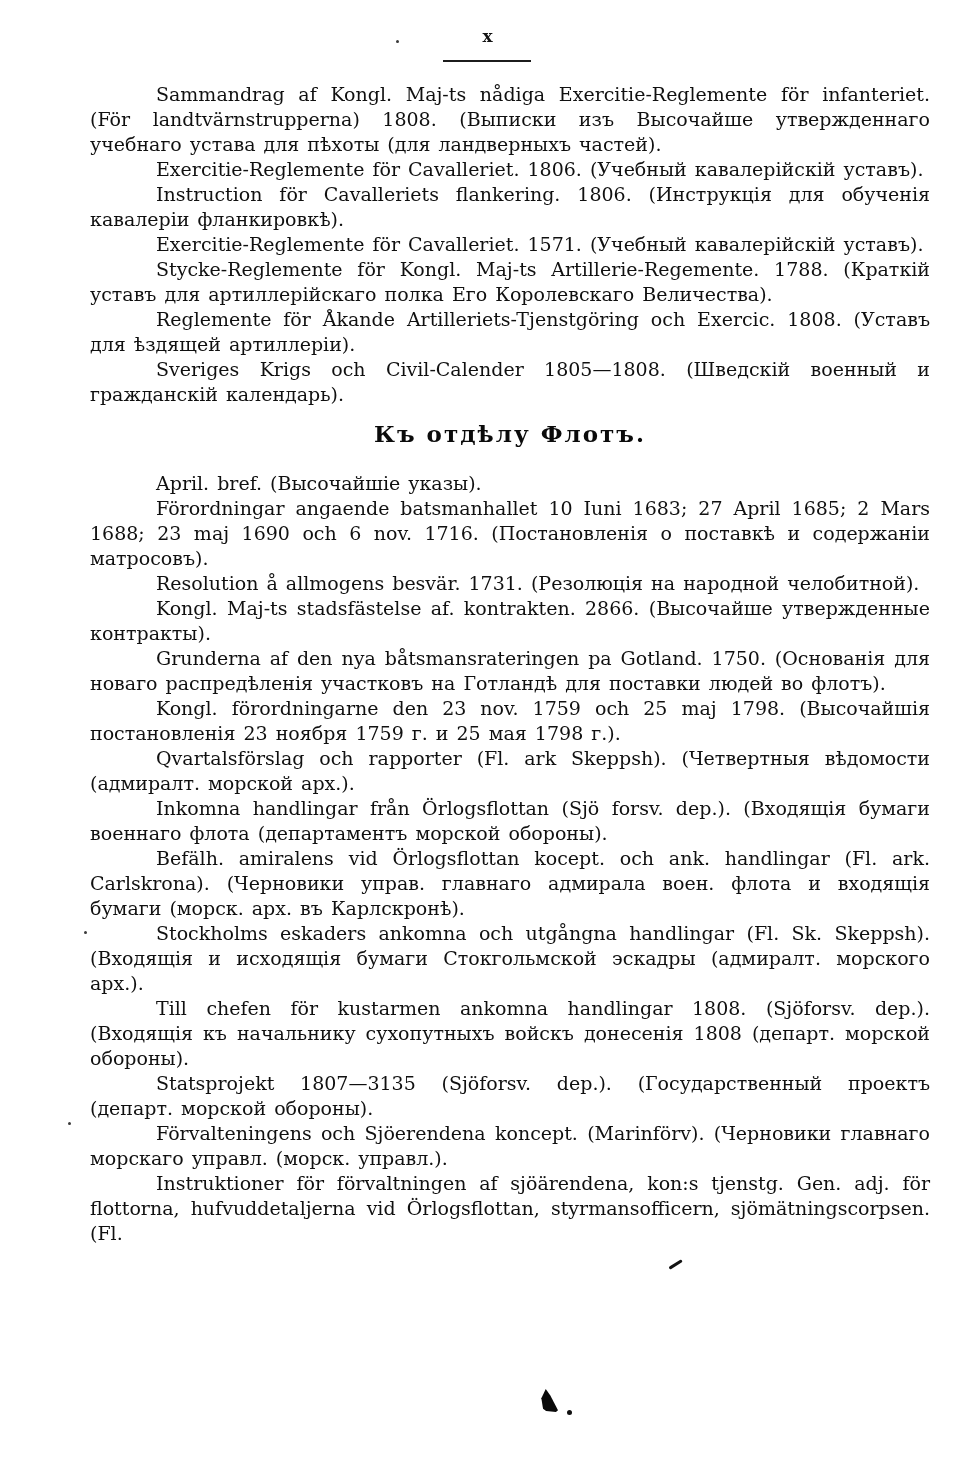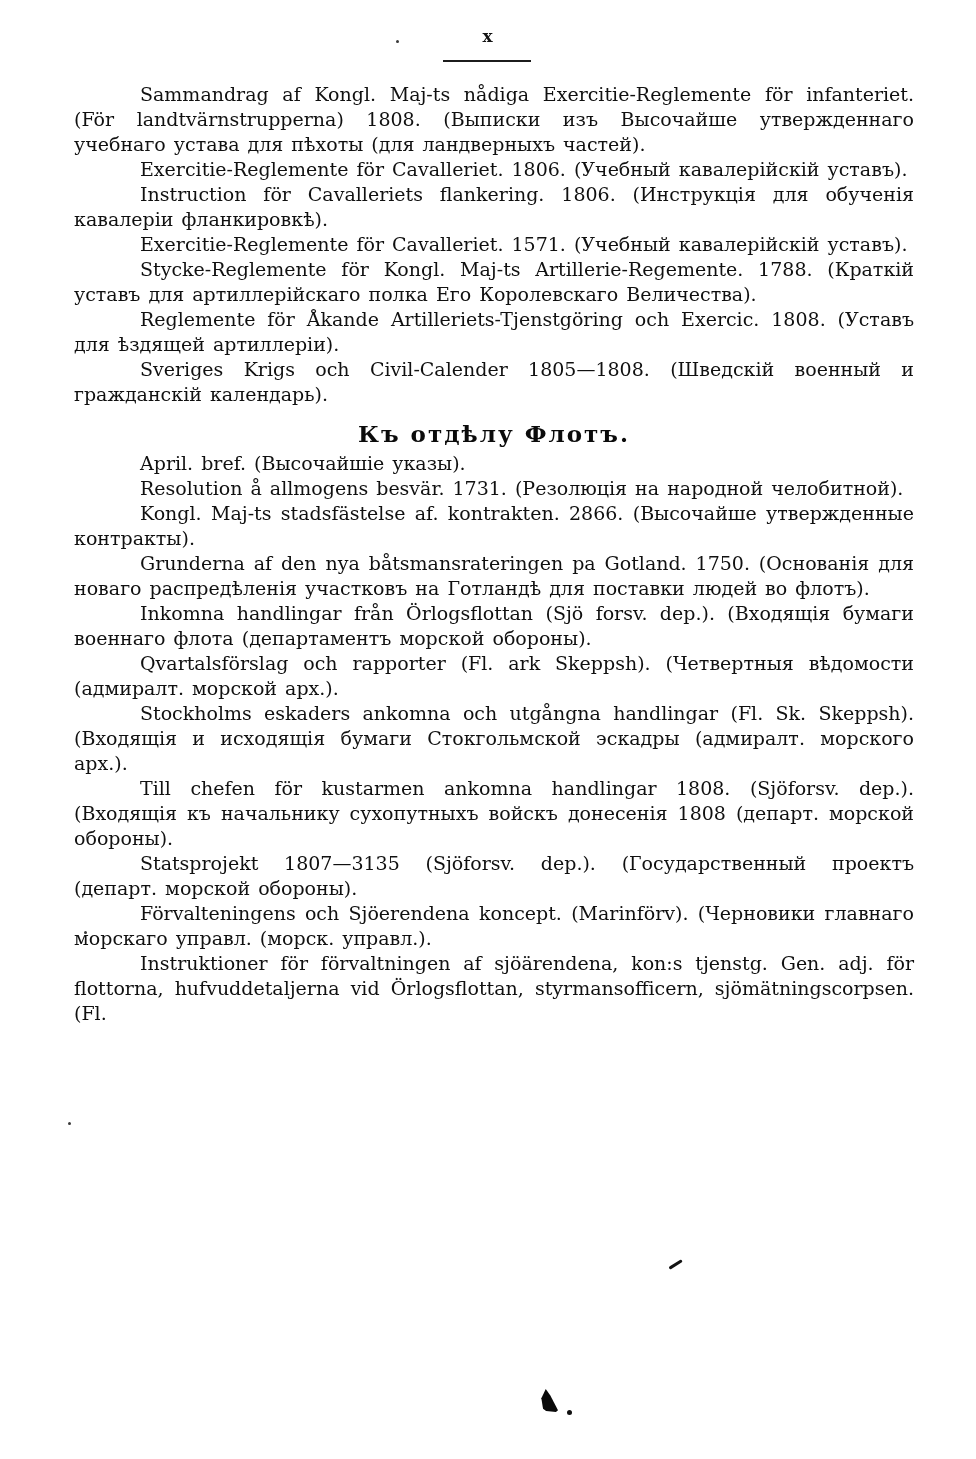--- a/index.html
+++ b/index.html
@@ -31,34 +31,34 @@
     position: absolute;
     top: 60px;
     left: 443px;
     width: 88px;
     height: 0;
     border-top: 2px solid #1c1c1c;
   }
   .content {
     position: absolute;
     top: 82px;
-    left: 74px;
+    left: 90px;
     width: 840px;
   }
   p.entry {
     margin: 0;
     text-indent: 66px;
     font-size: 19px;
     line-height: 25px;
     text-align: justify;
     word-spacing: 2px;
     color: #101010;
   }
   h2.section-heading {
-    margin: 13px 0 4px 0;
+    margin: 13px 0 24px 0;
     text-align: center;
     font-size: 23px;
     font-weight: bold;
     letter-spacing: 2px;
     color: #0b0b0b;
   }
   
   .speck {
     position: absolute;
     background: #3a3a3a;
@@ -113,25 +113,28 @@
       <p class="entry">Exercitie-Reglemente för Cavalleriet. 1571. (Учебный кавалерійскій уставъ).</p>
       <p class="entry">Stycke-Reglemente för Kongl. Maj-ts Artillerie-Regemente. 1788. (Краткій уставъ для артиллерійскаго полка Его Королевскаго Величества).</p>
       <p class="entry">Reglemente för Åkande Artilleriets-Tjenstgöring och Exercic. 1808. (Уставъ для ѣздящей артиллеріи).</p>
       <p class="entry">Sveriges Krigs och Civil-Calender 1805—1808. (Шведскій военный и гражданскій календарь).</p>
     </div>
 
     <h2 class="section-heading">Къ отдѣлу Флотъ.</h2>
 
     <div>
       <p class="entry">April. bref. (Высочайшіе указы).</p>
+      <p class="entry">Förordningar angaende batsmanhallet 10 Iuni 1683; 27 April 1685; 2 Mars 1688; 23 maj 1690 och 6 nov. 1716. (Постановленія о поставкѣ и содержаніи матросовъ).</p>
       <p class="entry">Resolution å allmogens besvär. 1731. (Резолюція на народной челобитной).</p>
       <p class="entry">Kongl. Maj-ts stadsfästelse af. kontrakten. 2866. (Высочайше утвержденные контракты).</p>
       <p class="entry">Grunderna af den nya båtsmansrateringen pa Gotland. 1750. (Основанія для новаго распредѣленія участковъ на Готландѣ для поставки людей во флотъ).</p>
+      <p class="entry">Kongl. förordningarne den 23 nov. 1759 och 25 maj 1798. (Высочайшія постановленія 23 ноября 1759 г. и 25 мая 1798 г.).</p>
+      <p class="entry">Qvartalsförslag och rapporter (Fl. ark Skeppsh). (Четвертныя вѣдомости (адмиралт. морской арх.).</p>
       <p class="entry">Inkomna handlingar från Örlogsflottan (Sjö forsv. dep.). (Входящія бумаги военнаго флота (департаментъ морской обороны).</p>
-      <p class="entry">Qvartalsförslag och rapporter (Fl. ark Skeppsh). (Четвертныя вѣдомости (адмиралт. морской арх.).</p>
+      <p class="entry">Befälh. amiralens vid Örlogsflottan kocept. och ank. handlingar (Fl. ark. Carlskrona). (Черновики управ. главнаго адмирала воен. флота и входящія бумаги (морск. арх. въ Карлскронѣ).</p>
       <p class="entry">Stockholms eskaders ankomna och utgångna handlingar (Fl. Sk. Skeppsh). (Входящія и исходящія бумаги Стокгольмской эскадры (адмиралт. морского арх.).</p>
       <p class="entry">Till chefen för kustarmen ankomna handlingar 1808. (Sjöforsv. dep.). (Входящія къ начальнику сухопутныхъ войскъ донесенія 1808 (департ. морской обороны).</p>
       <p class="entry">Statsprojekt 1807—3135 (Sjöforsv. dep.). (Государственный проектъ (департ. морской обороны).</p>
       <p class="entry">Förvalteningens och Sjöerendena koncept. (Marinförv). (Черновики главнаго морскаго управл. (морск. управл.).</p>
       <p class="entry">Instruktioner för förvaltningen af sjöärendena, kon:s tjenstg. Gen. adj. för flottorna, hufvuddetaljerna vid Örlogsflottan, styrmansofficern, sjömätningscorpsen. (Fl.</p>
     </div>
 
   </div>
 
   <div class="speck speck-a"></div>

